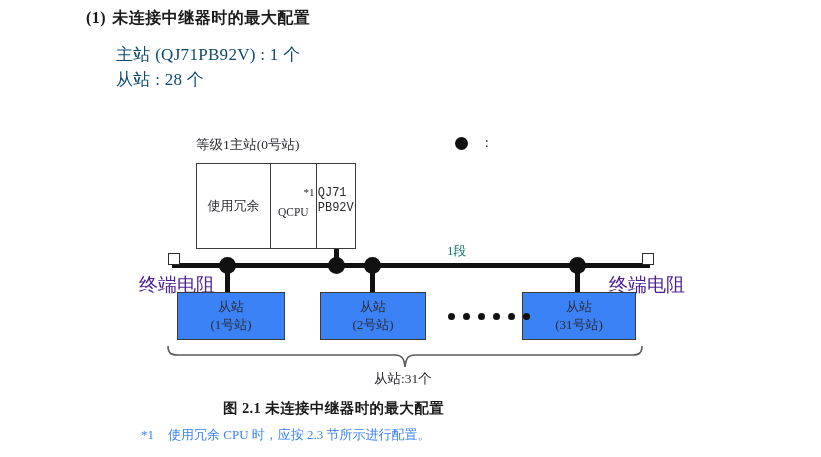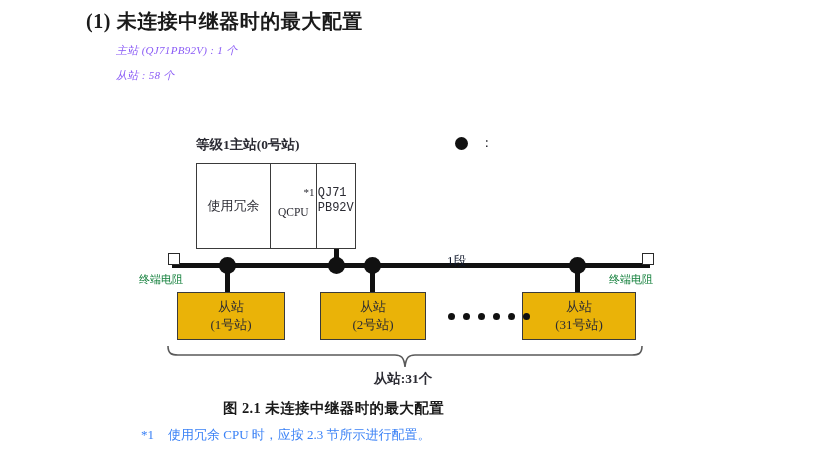--- a/index.html
+++ b/index.html
@@ -18,36 +18,35 @@
   .page {
     position: absolute;
     inset: 0;
   }
 
   
   .heading {
     position: absolute;
     left: 86px;
     top: 8px;
-    font-size: 20px;
+    font-size: 16px;
     font-weight: bold;
     letter-spacing: 0.5px;
     white-space: nowrap;
     color: #1a1a1a;
   }
   .heading .num { margin-right: 6px; }
 
   .sub-line {
     position: absolute;
     left: 116px;
-    font-size: 11px;
-    white-space: nowrap;
-    color: #8b5cf6;
+    font-size: 17px;
+    white-space: nowrap;
+    color: #0c4a6e;
     letter-spacing: 0.3px;
-    font-style: italic;
   }
   .sub-line-1 { top: 43px; }
   .sub-line-2 { top: 68px; }
 
   
   .legend {
     position: absolute;
     left: 455px;
     top: 134px;
     display: flex;
@@ -67,21 +66,20 @@
   .legend-colon { margin-right: 4px; }
 
   
   .master-label {
     position: absolute;
     left: 196px;
     top: 136px;
     font-size: 13.5px;
     white-space: nowrap;
     color: #2b2b33;
-    font-weight: bold;
   }
 
   
   .rack {
     position: absolute;
     left: 196px;
     top: 163px;
     width: 160px;
     height: 86px;
     display: flex;
@@ -117,23 +115,23 @@
     position: absolute;
     left: 172px;
     top: 263px;
     width: 478px;
     height: 5px;
     background: #111111;
   }
   .seg-label {
     position: absolute;
     left: 447px;
-    top: 252px;
+    top: 242px;
     font-size: 13px;
-    color: #0f172a;
+    color: #0f766e;
   }
   .drop {
     position: absolute;
     width: 5px;
     background: #111111;
   }
   .drop-master { left: 334px; top: 249px; height: 18px; }
   .drop-s1 { left: 225px; top: 265px; height: 28px; }
   .drop-s2 { left: 370px; top: 265px; height: 28px; }
   .drop-s31 { left: 575px; top: 265px; height: 28px; }
@@ -156,35 +154,35 @@
     height: 12px;
     box-sizing: border-box;
     border: 1.5px solid #2a2a2a;
     background: #ffffff;
   }
   .term-left  { left: 168px; top: 253px; }
   .term-right { left: 642px; top: 253px; }
 
   .term-label {
     position: absolute;
-    font-size: 11px;
-    color: #15803d;
+    font-size: 19px;
+    color: #4c1d95;
     white-space: nowrap;
   }
   .term-label-left  { left: 139px; top: 272px; }
   .term-label-right { left: 609px; top: 272px; }
 
   
   .slave {
     position: absolute;
     top: 292px;
     height: 48px;
     box-sizing: border-box;
     border: 1.3px solid #3a3a3a;
-    background: #eab308;
+    background: #3b82f6;
     display: flex;
     flex-direction: column;
     align-items: center;
     justify-content: center;
     font-size: 13px;
     color: #2b2b33;
     line-height: 1.35;
     white-space: nowrap;
   }
   .slave-1  { left: 177px; width: 108px; }
@@ -217,21 +215,21 @@
   }
   .brace-label {
     position: absolute;
     left: 0;
     top: 370px;
     width: 821px;
     text-align: center;
     font-size: 13.5px;
     color: #2b2b33;
   }
-  .brace-label-inner { margin-left: -15px; display: inline-block; font-weight: bold; }
+  .brace-label-inner { margin-left: -15px; display: inline-block; }
 
   
   .caption {
     position: absolute;
     left: 0;
     top: 399px;
     width: 679px;
     text-align: center;
     font-size: 14.5px;
     font-weight: bold;
@@ -252,21 +250,21 @@
 </head>
 <body>
 
 <div class="page">
 
   <div class="heading">
     <span class="num">(1)</span><span>未连接中继器时的最大配置</span>
   </div>
 
   <div class="sub-line sub-line-1">主站 (QJ71PB92V) : 1 个</div>
-  <div class="sub-line sub-line-2">从站 : 58 个</div>
+  <div class="sub-line sub-line-2">从站 : 28 个</div>
 
   <div class="legend">
     <span class="legend-dot"></span>
     <span class="legend-colon">：</span>
   </div>
 
   <div class="master-label">等级1主站(0号站)</div>
 
   <div class="rack">
     <div class="rack-cell cell-power">使用冗余</div>

